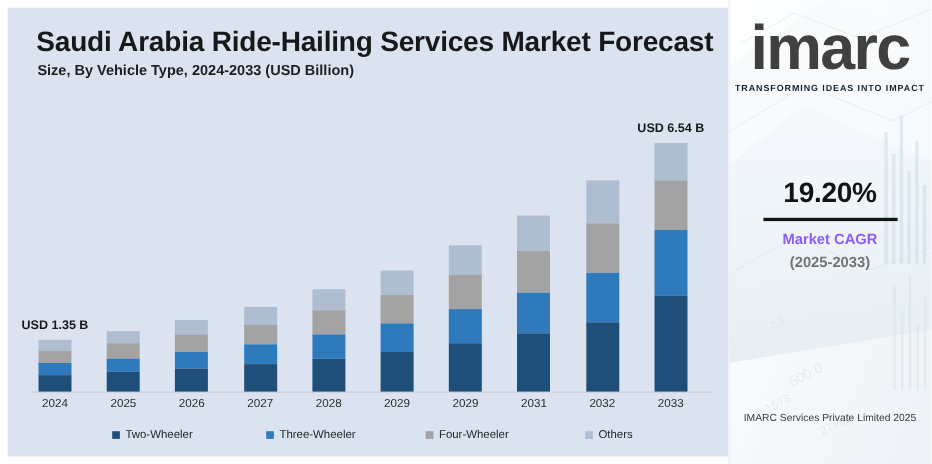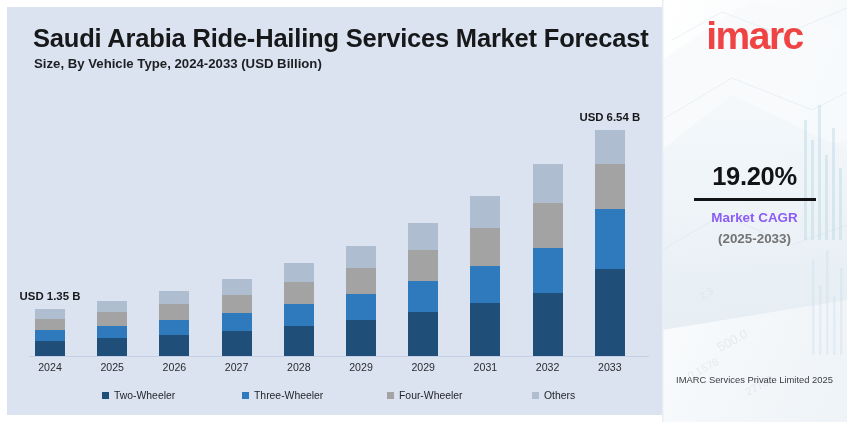--- a/index.html
+++ b/index.html
@@ -70,21 +70,21 @@
   .brand-panel {
     position: relative;
     width: 185px; height: 422px;
     background: #ffffff;
     overflow: hidden;
   }
   .brand-bg { position: absolute; inset: 0; }
 
   .logo-wrap { position: absolute; left: 0; right: 0; top: 16px; text-align: center; }
   .logo-mark {
-    font-size: 39px; font-weight: bold; color: #ef4444;
+    font-size: 57px; font-weight: bold; color: #404040;
     letter-spacing: -1.5px; line-height: 1; position: relative; display: inline-block;
   }
   .logo-tag {
     font-size: 8.1px; font-weight: bold; color: #14232e;
     letter-spacing: 0.85px; margin-top: 3px;
   }
 
   .cagr-wrap { position: absolute; left: 0; right: 0; top: 162px; text-align: center; }
   .cagr-value { font-size: 25.5px; font-weight: bold; color: #111315; letter-spacing: -0.3px; }
   .cagr-rule { width: 122px; height: 3px; background: #111315; margin: 7px auto 9px auto; }
@@ -248,20 +248,21 @@
         <text x="58" y="352" font-size="13" fill="#a9b6c0" stroke="none" transform="rotate(-28 58 352)">500.0</text>
         <text x="28" y="380" font-size="11" fill="#a9b6c0" stroke="none" transform="rotate(-28 28 380)">0.1578</text>
         <text x="86" y="396" font-size="11" fill="#a9b6c0" stroke="none" transform="rotate(-28 86 396)">27788</text>
         <text x="40" y="300" font-size="10" fill="#b6c2cc" stroke="none" transform="rotate(-28 40 300)">2.3</text>
       </g>
       <rect x="0" y="0" width="1.5" height="422" fill="#e7eef6"></rect>
     </svg>
 
     <div class="logo-wrap">
       <div class="logo-mark">imarc</div>
+      <div class="logo-tag">TRANSFORMING IDEAS INTO IMPACT</div>
     </div>
 
     <div class="cagr-wrap">
       <div class="cagr-value">19.20%</div>
       <div class="cagr-rule"></div>
       <div class="cagr-label">Market CAGR</div>
       <div class="cagr-period">(2025-2033)</div>
     </div>
 
     <div class="copyright">

